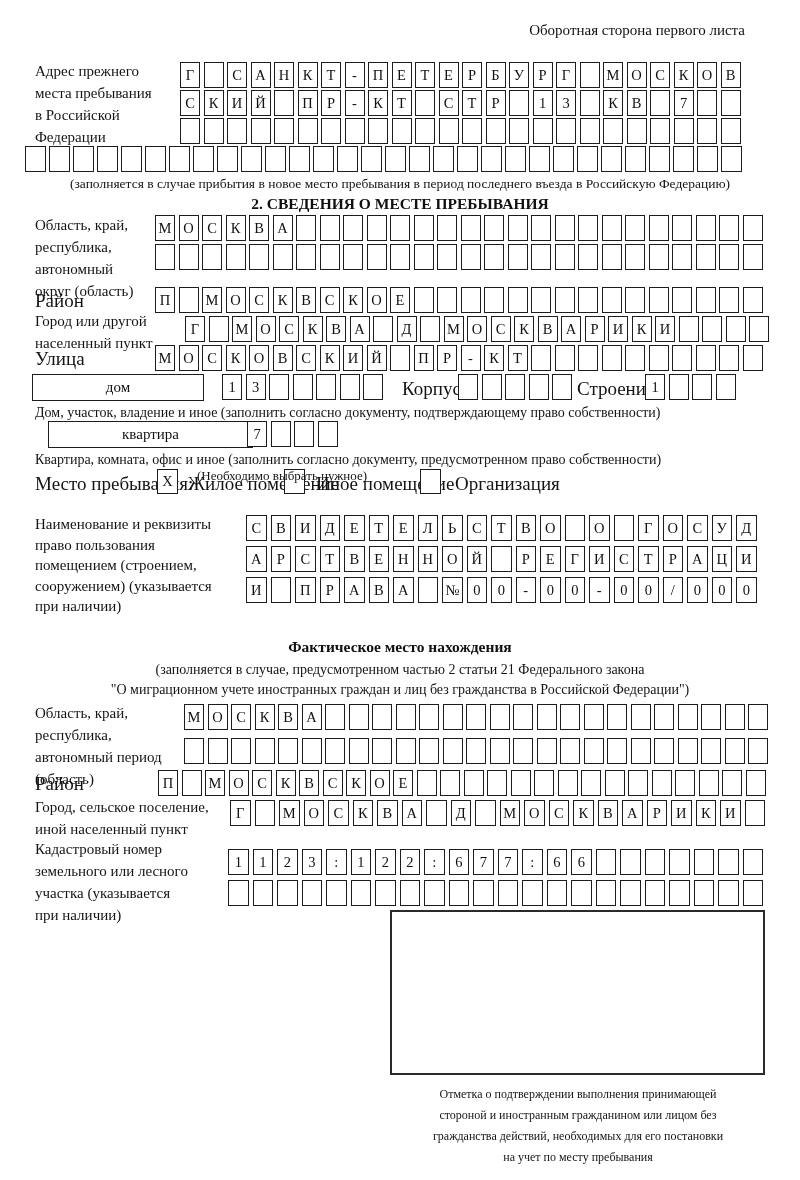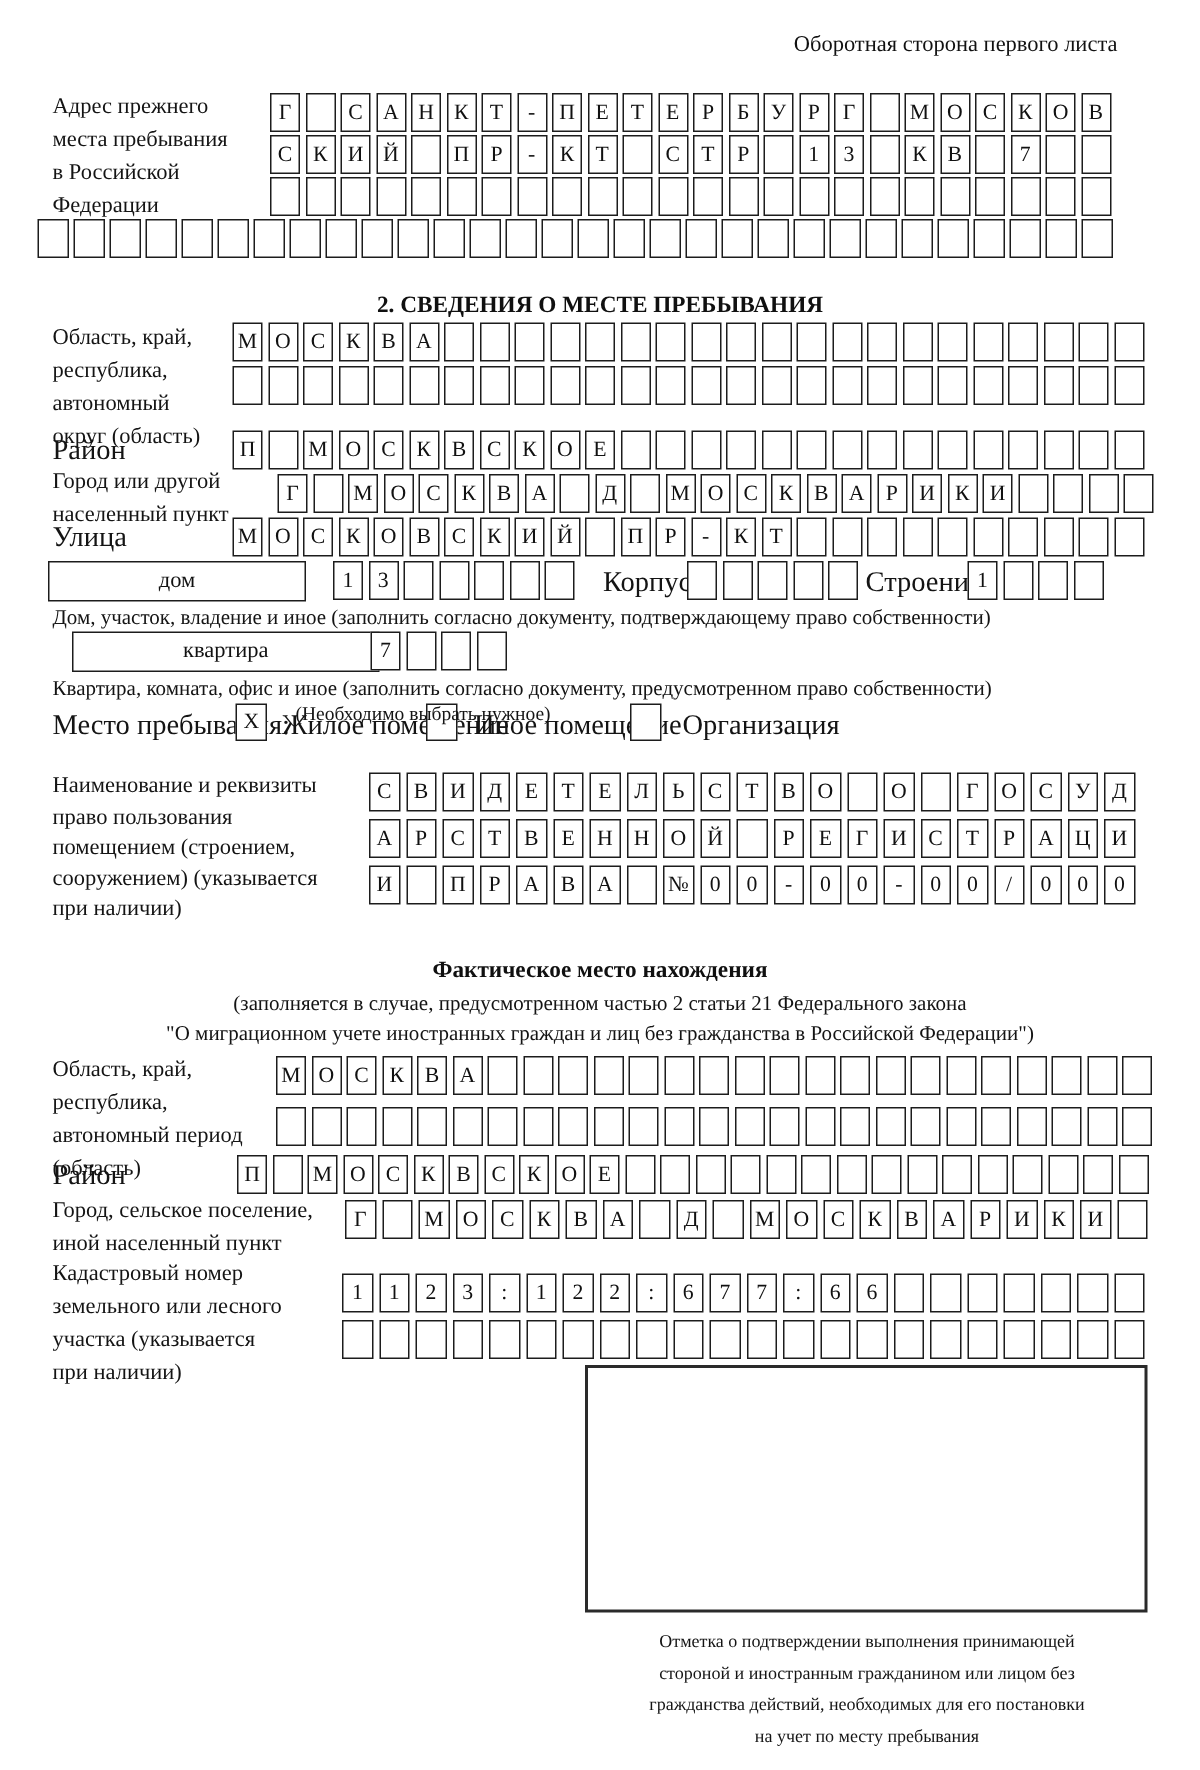--- a/index.html
+++ b/index.html
@@ -166,20 +166,21 @@
       <div class="cell"></div>
       <div class="cell"></div>
       <div class="cell"></div>
       <div class="cell"></div>
       <div class="cell"></div>
       <div class="cell"></div>
       <div class="cell"></div>
       <div class="cell"></div>
       <div class="cell"></div>
     </div>
+  <div class="note" style="top:176px;">(заполняется в случае прибытия в новое место пребывания в период последнего въезда в Российскую Федерацию)</div>
 
   <div class="title" style="top:195px;">2. СВЕДЕНИЯ О МЕСТЕ ПРЕБЫВАНИЯ</div>
 
   <div class="abs lbl" style="left:35px;top:214px;">
     <div>Область, край,</div>
     <div>республика,</div>
     <div>автономный</div>
     <div>округ (область)</div>
   </div>
   <div class="cells" style="left:155px;top:215px;">

